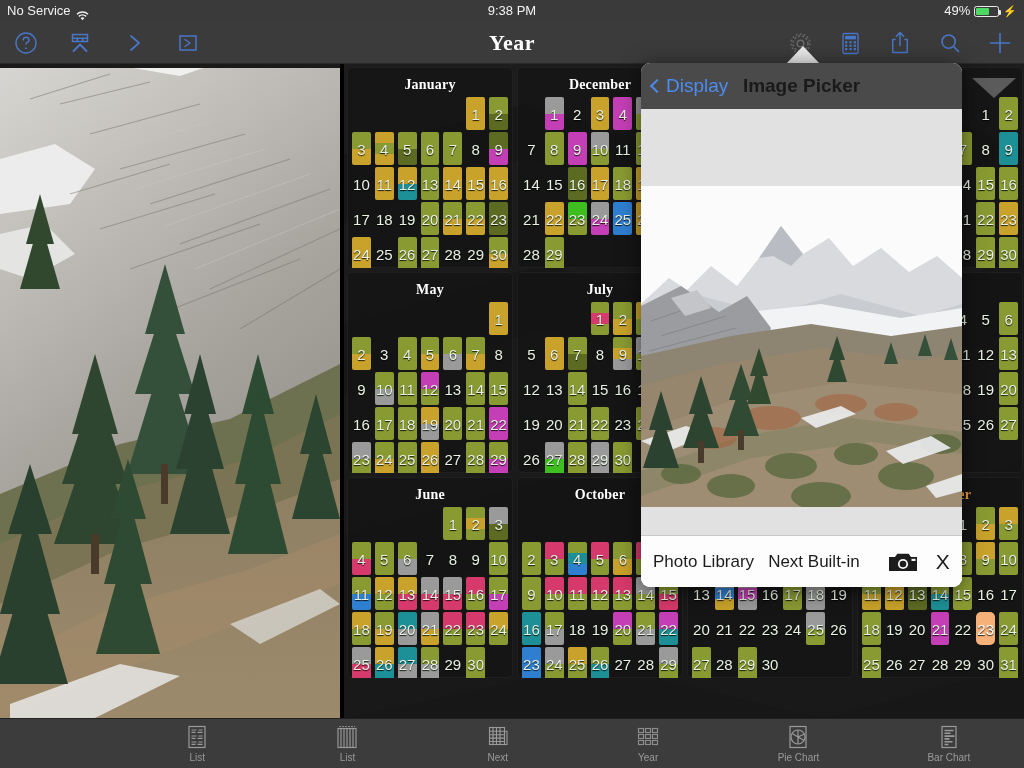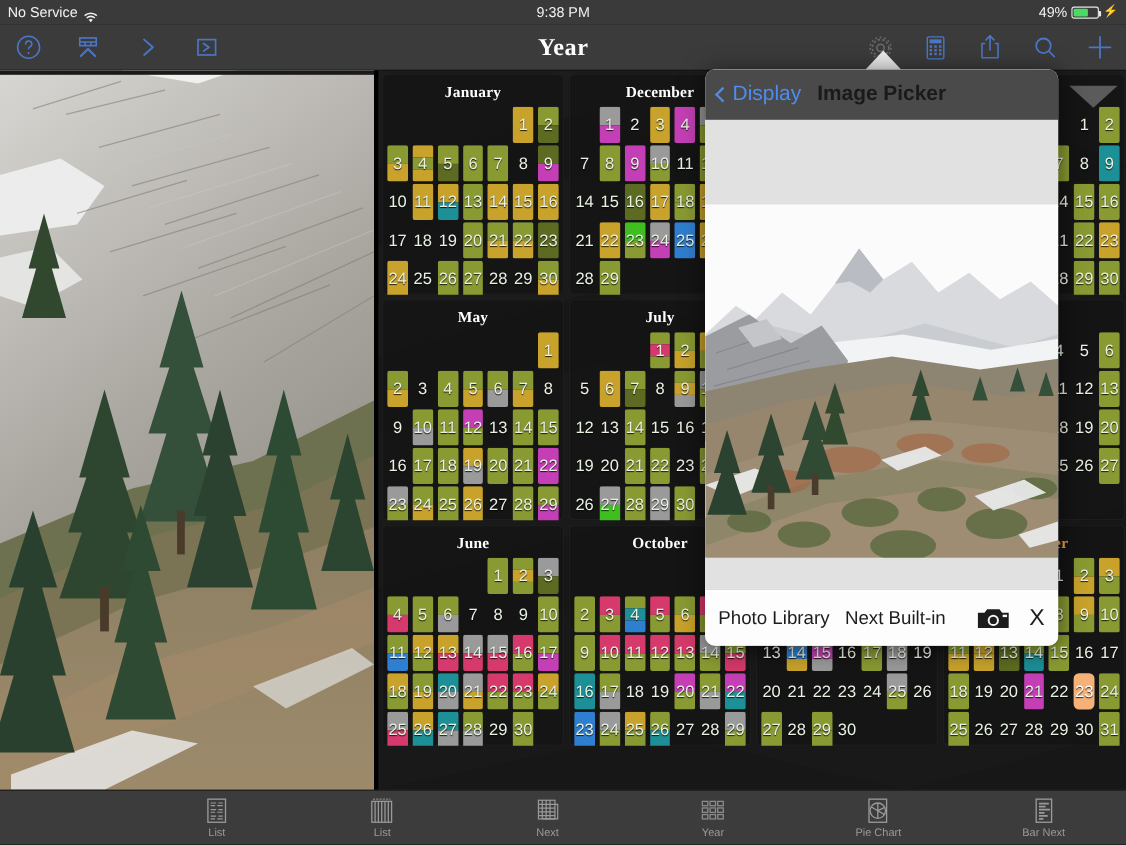--- a/index.html
+++ b/index.html
@@ -2508,17 +2508,17 @@
       <span class="tlabel">Pie Chart</span>
     </div>
 
     <div class="tab">
       <svg width="26" height="26" viewBox="0 0 26 26" fill="none" stroke="#9a9a9a" stroke-width="1.2">
         <rect x="6" y="2.5" width="14" height="21"></rect>
         <g stroke-width="1.6">
           <path d="M8.5 6.5h9M8.5 9.3h6M8.5 12.1h10M8.5 14.9h5M8.5 17.7h8M8.5 20.5h4"></path>
         </g>
       </svg>
-      <span class="tlabel">Bar Next</span>
+      <span class="tlabel">Bar Chart</span>
     </div>
   </div>
 
 </div>
 
 </body></html>

